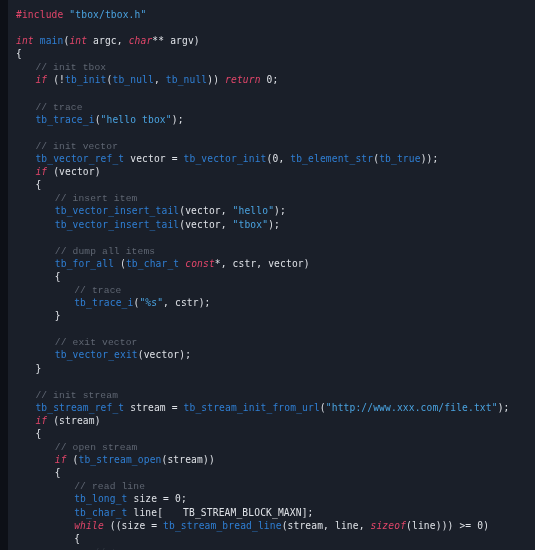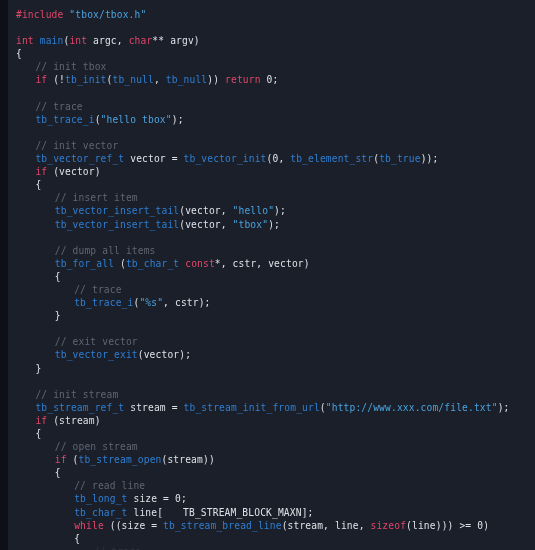--- a/index.html
+++ b/index.html
@@ -44,26 +44,26 @@
     white-space: pre;
     color: #e6e6e6;
   }
   .ln {
     display: block;
     height: 13.1px;
     padding-left: 16px;
     white-space: pre;
   }
   
-  .t-kw      { color: #e2466a; }   
+  .t-kw      { color: #e2466a; font-style: italic; }   
   .t-pre     { color: #e2466a; }   
   .t-fn      { color: #2f7fd4; }   
   .t-type    { color: #2f7fd4; }   
   .t-str     { color: #4aa3e0; }   
-  .t-cmt     { color: #5f6672; }   
+  .t-cmt     { color: #5f6672; font-family: Liberation Mono, monospace; }   
   .t-num     { color: #dfe2e7; }   
   .t-plain   { color: #dfe2e7; }
   .t-macro   { color: #dfe2e7; margin-left: 20px; }
   
   .ln.clipped { opacity: 0.30; }
 </style>
 </head>
 <body>
 
 <div id="code-viewer">

